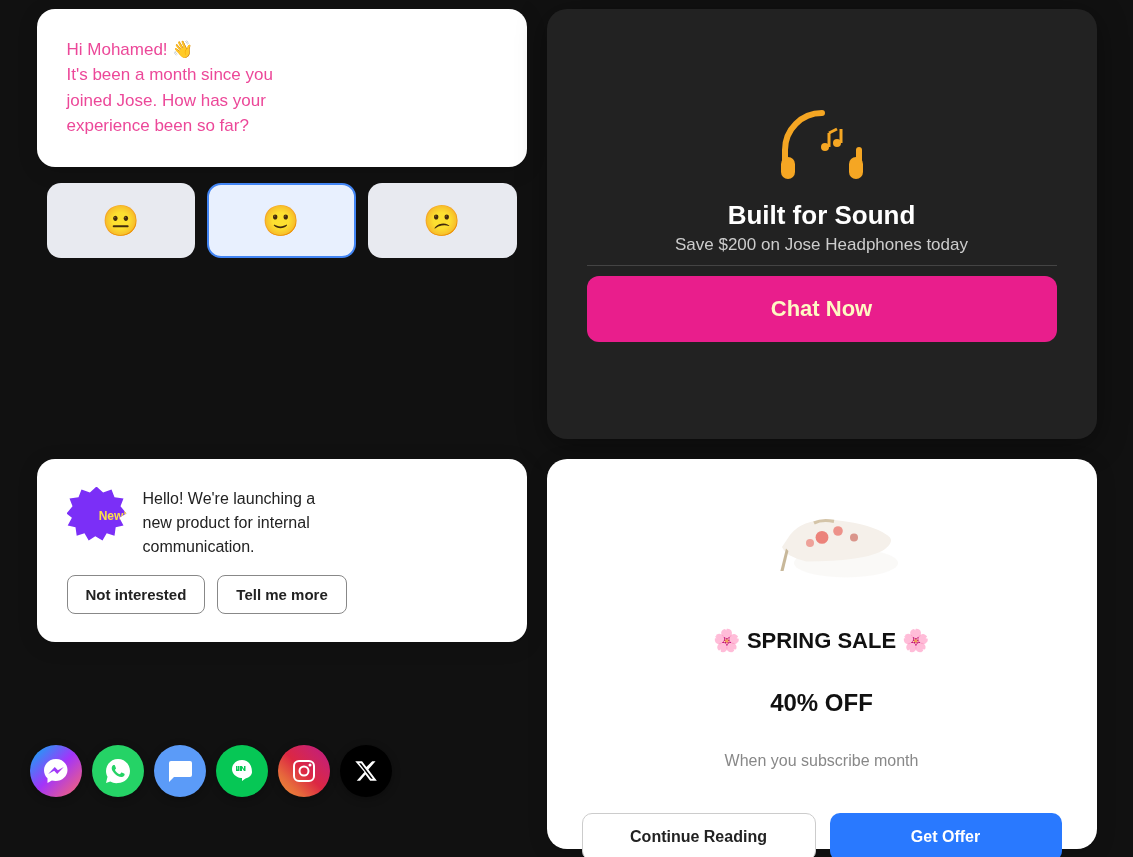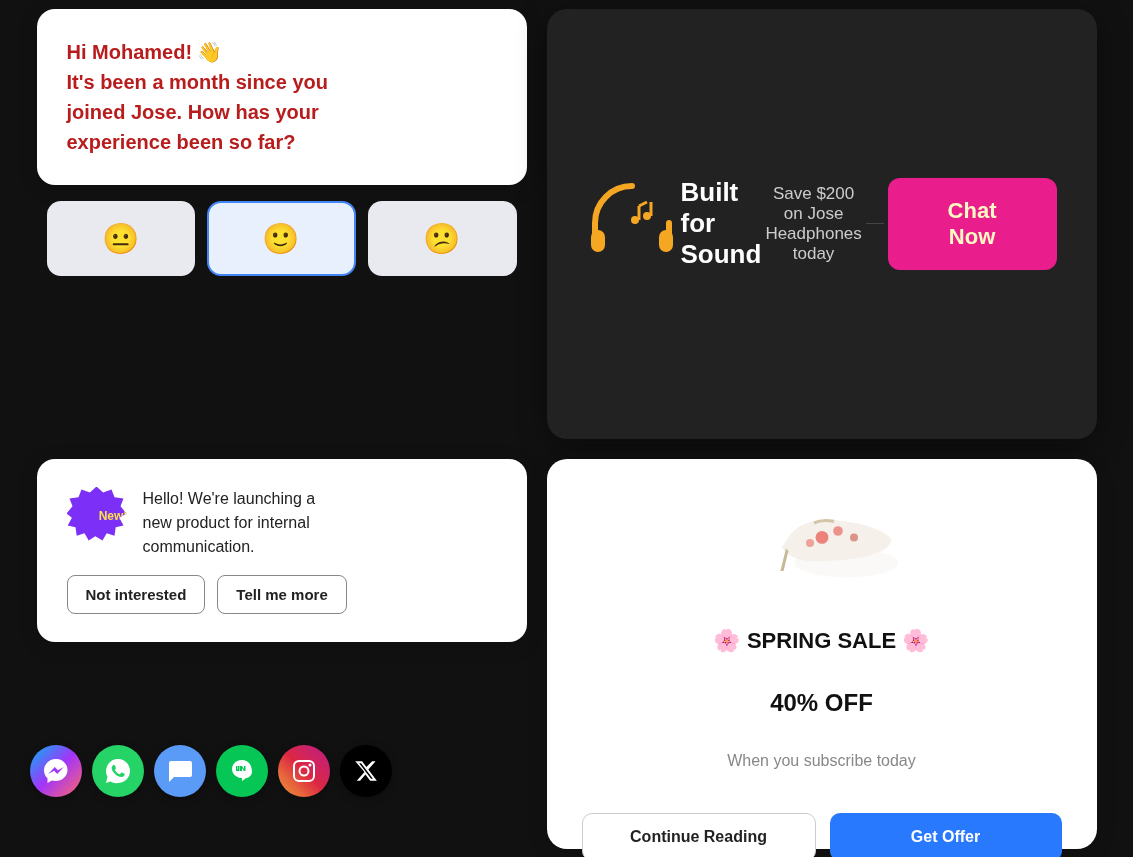--- a/index.html
+++ b/index.html
@@ -31,24 +31,23 @@
     }
 
     .chat-bubble {
       background: #fff;
       border-radius: 18px;
       padding: 28px 30px;
       box-shadow: 0 4px 20px rgba(0,0,0,0.15);
     }
 
     .chat-bubble-text {
-      font-size: 20px;
+      font-size: 17px;
       line-height: 1.5;
-      color: #b91c1c;
-      font-weight: bold;
+      color: #ec4899;
     }
 
     .emoji-selector {
       display: flex;
       gap: 12px;
       padding: 0 10px;
     }
 
     .emoji-btn {
       flex: 1;
@@ -66,21 +65,21 @@
     .emoji-btn.selected {
       background: #e8f0fe;
       border-color: #4285f4;
     }
 
     
     .card-sound {
       background: #222;
       border-radius: 20px;
       display: flex;
-      flex-direction: row;
+      flex-direction: column;
       align-items: center;
       justify-content: center;
       padding: 40px 40px 40px;
       gap: 4px;
       box-shadow: 0 6px 30px rgba(0,0,0,0.4);
     }
 
     .headphones-icon {
       font-size: 70px;
       line-height: 1;
@@ -387,21 +386,21 @@
 
           <path d="M90 40 Q100 35 115 38" stroke="#d4c4a8" stroke-width="4" fill="none"></path>
         </svg>
       </div>
       <div class="spring-title">
         <span>🌸</span>
         <span>SPRING SALE</span>
         <span>🌸</span>
       </div>
       <div class="spring-discount">40% OFF</div>
-      <div class="spring-subtitle">When you subscribe today</div>
+      <div class="spring-subtitle">When you subscribe month</div>
       <div class="spring-actions">
         <button class="btn-continue">Continue Reading</button>
         <button class="btn-get-offer">Get Offer</button>
       </div>
     </div>
   </div>
 
   <div class="social-icons-row">
 
     <div class="social-icon social-messenger">

